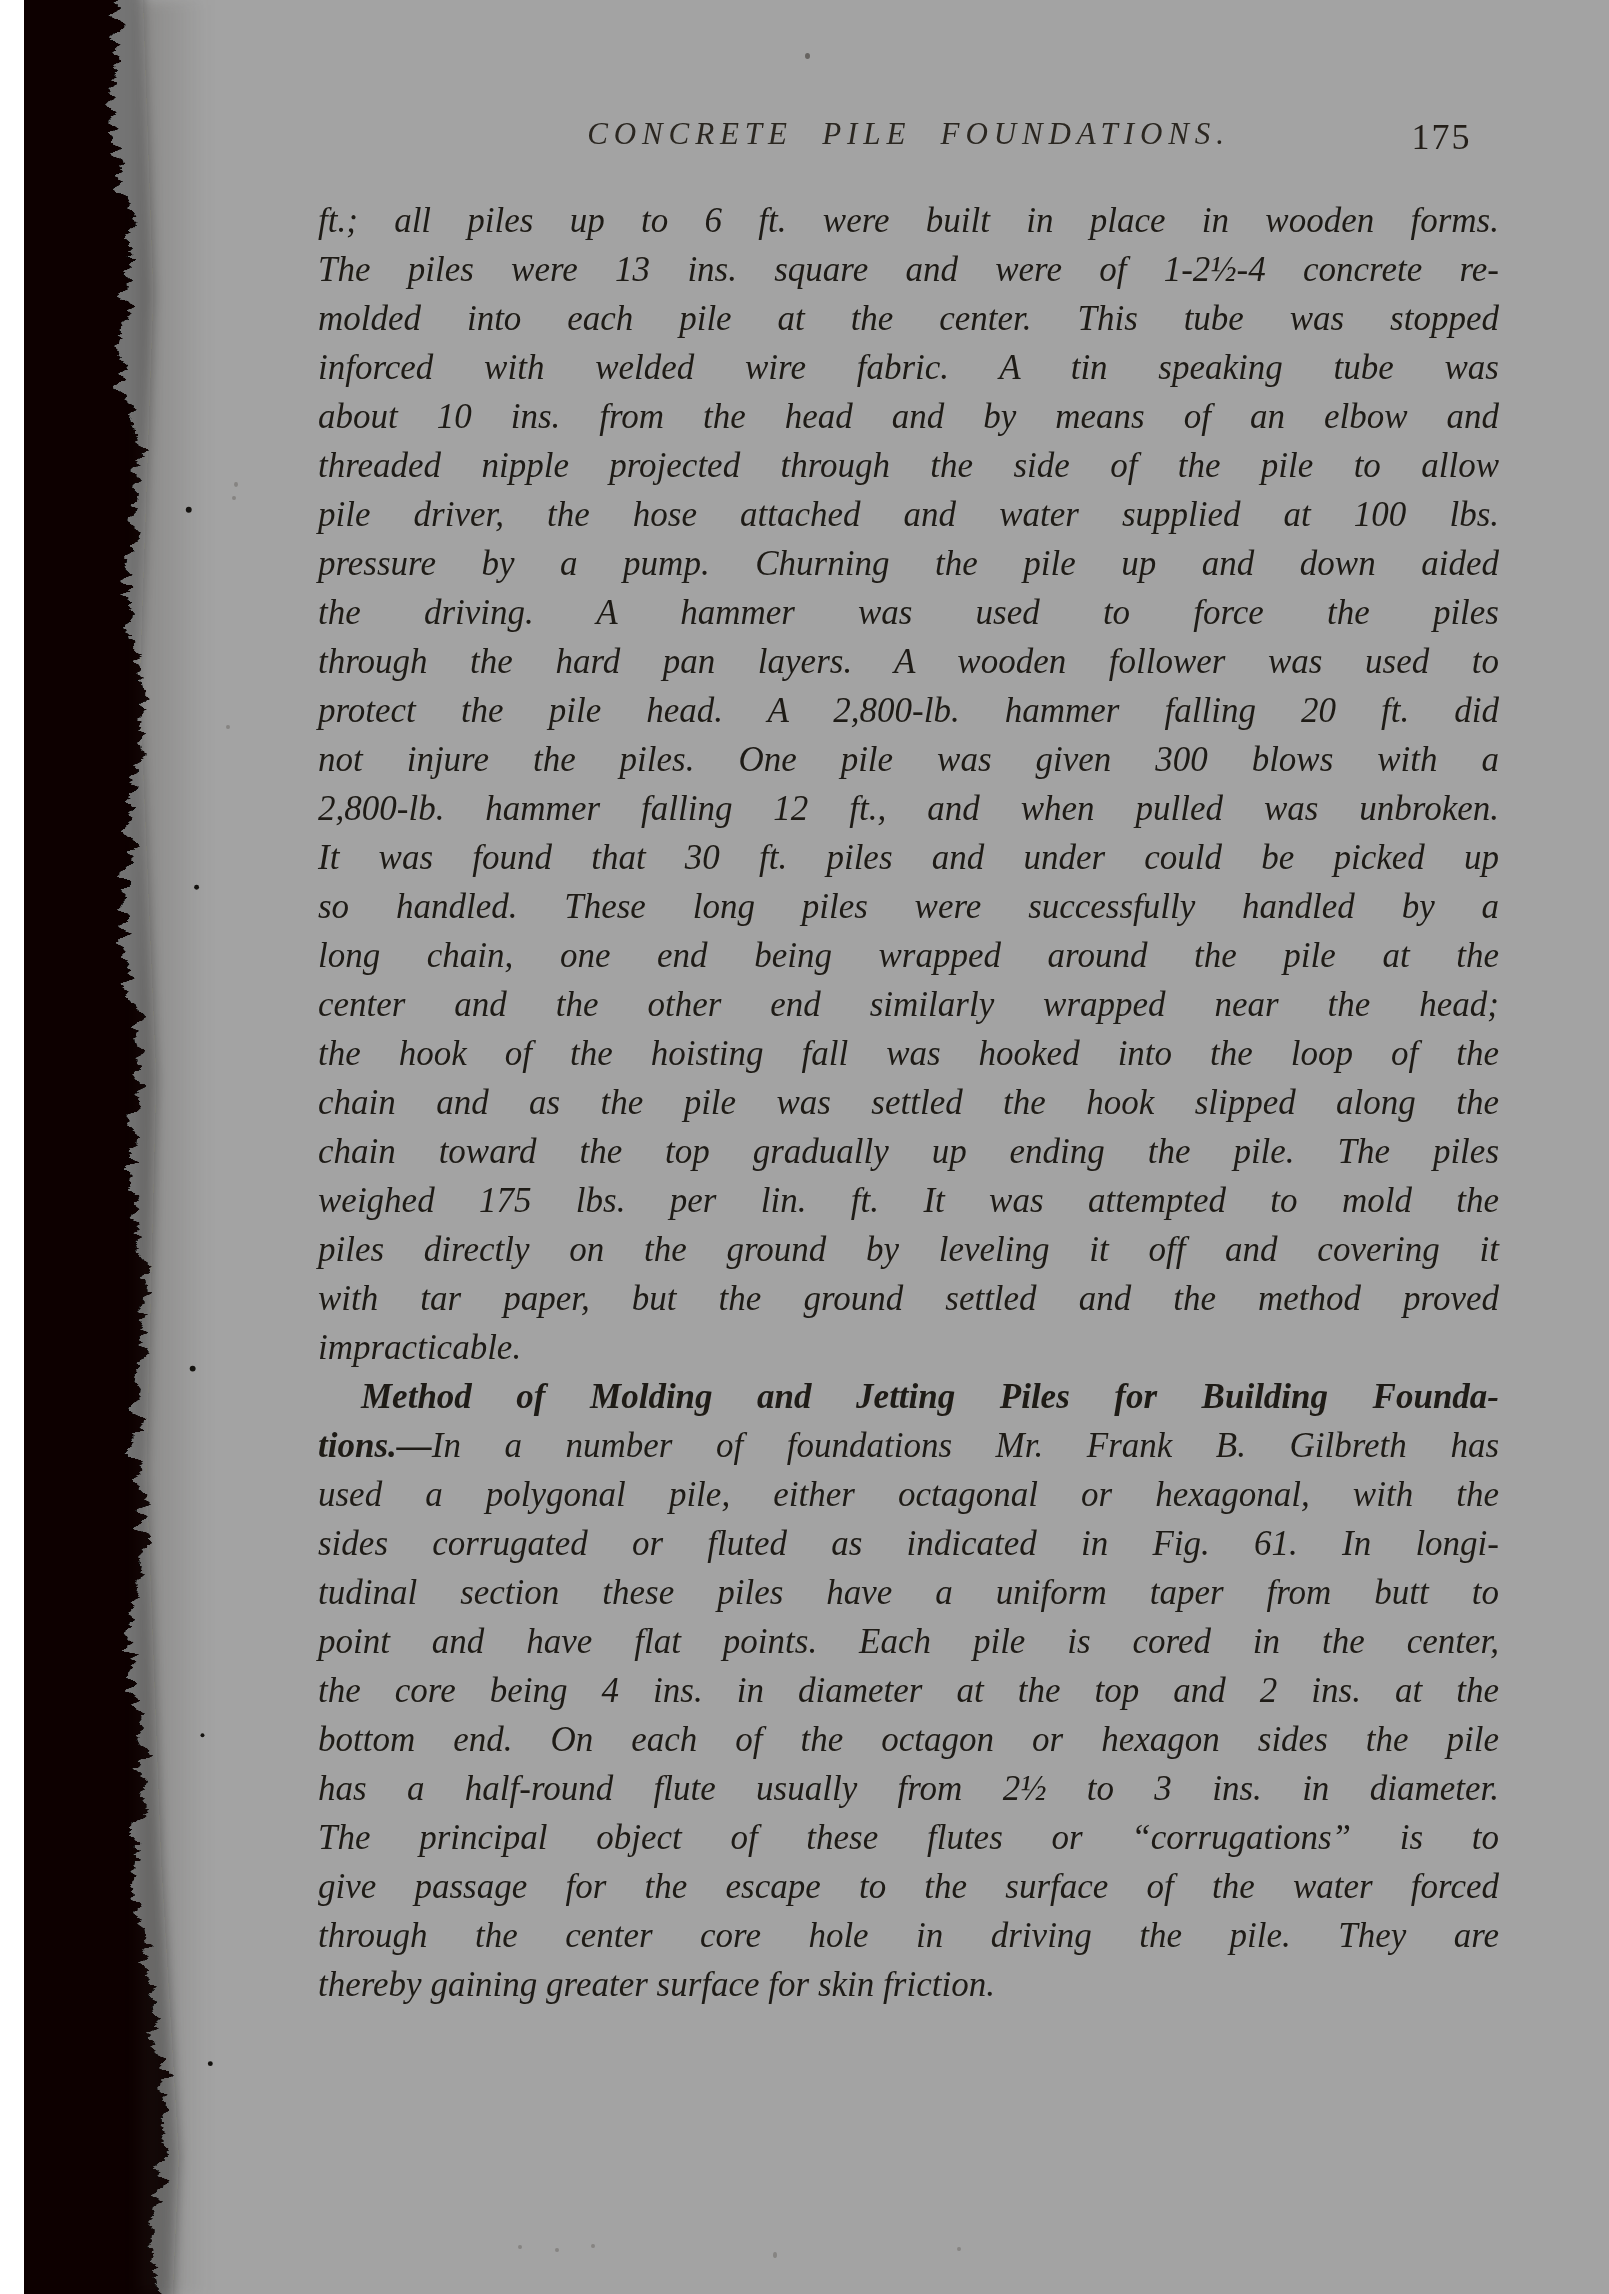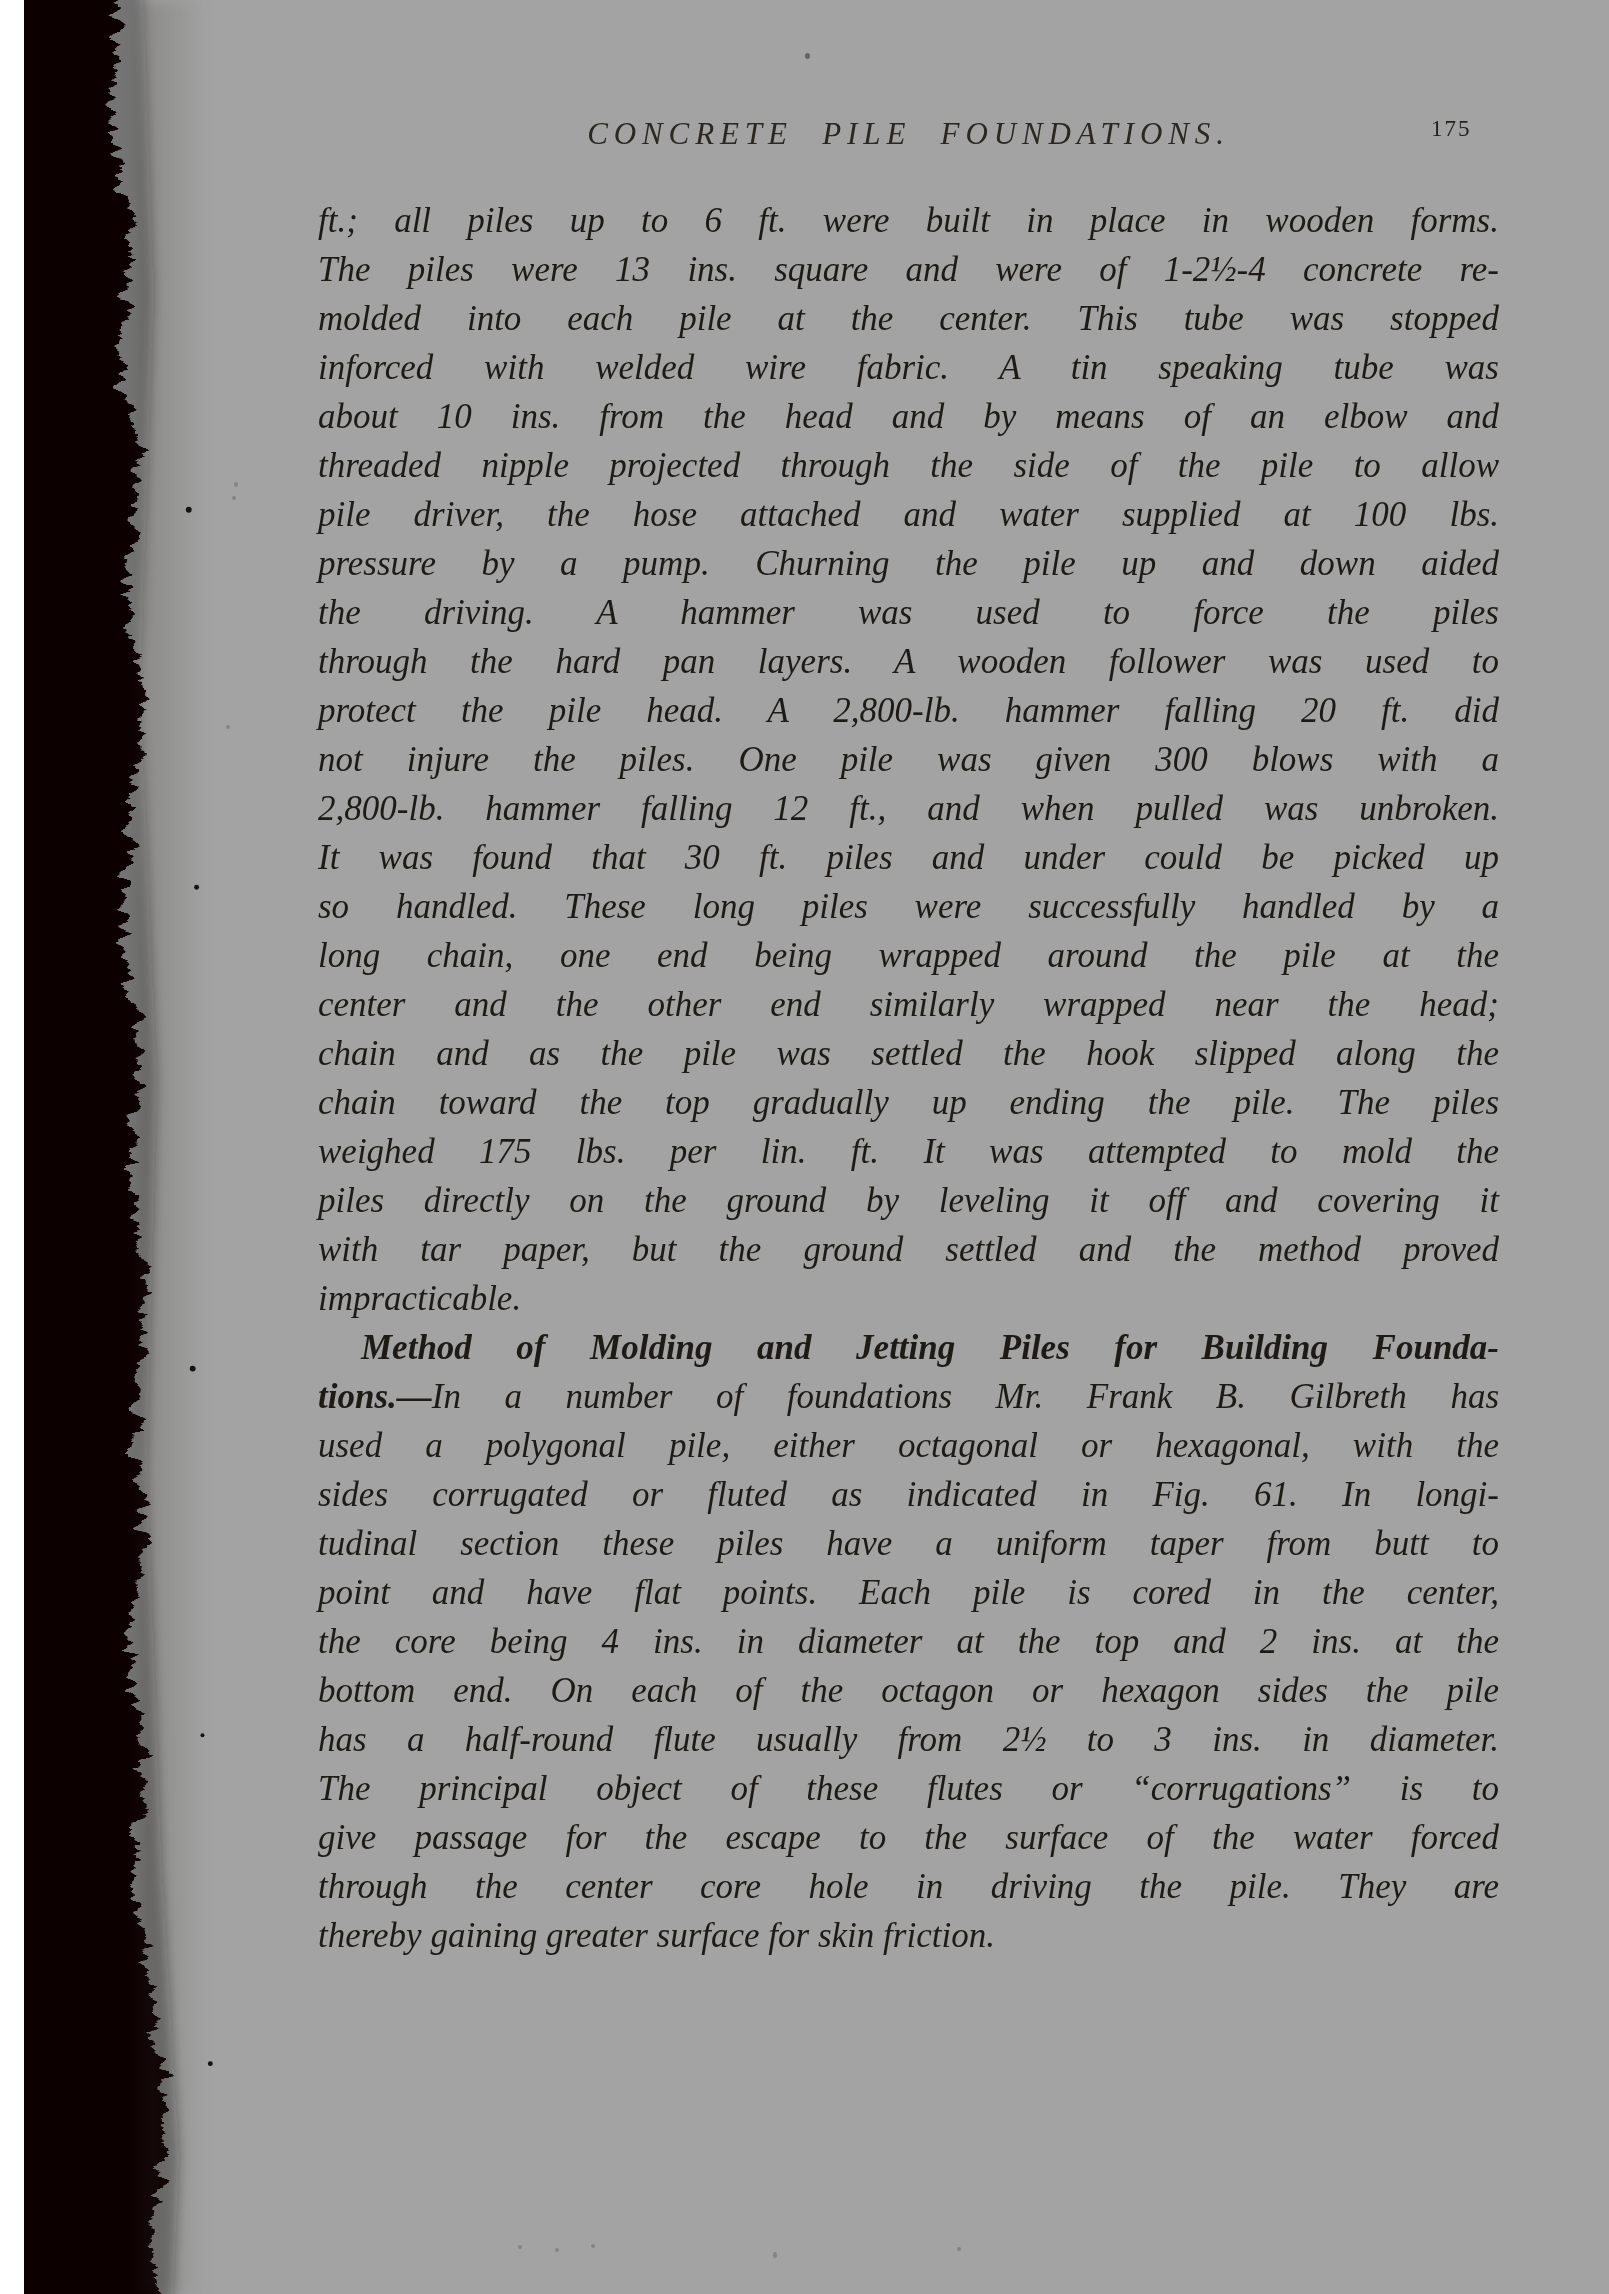--- a/index.html
+++ b/index.html
@@ -25,21 +25,21 @@
     position: absolute; left: 0; right: 0; top: 0;
     text-align: center;
     font-style: italic;
     font-size: 31px;
     letter-spacing: 5.9px;
     word-spacing: 15.7px;
     color: #2b2721;
   }
   .page-number {
     position: absolute; right: 27.4px; top: 0;
-    font-size: 23px;
+    font-size: 36px;
     letter-spacing: 2px;
     color: #241f19;
   }
   .text-block {
     position: absolute; left: 294px; top: 196px; width: 1181px;
     font-size: 35px;
     line-height: 49px;
   }
   .paragraph { margin: 0; font-style: italic; }
   .line { text-align: justify; text-align-last: justify; }
@@ -101,20 +101,21 @@
         <div class="line"><span class="seg">pressure by a pump. Churning the pile up and down aided</span></div>
         <div class="line"><span class="seg">the driving. A hammer was used to force the piles</span></div>
         <div class="line"><span class="seg">through the hard pan layers. A wooden follower was used to</span></div>
         <div class="line"><span class="seg">protect the pile head. A 2,800-lb. hammer falling 20 ft. did</span></div>
         <div class="line"><span class="seg">not injure the piles. One pile was given 300 blows with a</span></div>
         <div class="line"><span class="seg">2,800-lb. hammer falling 12 ft., and when pulled was unbroken.</span></div>
         <div class="line"><span class="seg">It was found that 30 ft. piles and under could be picked up</span></div>
         <div class="line"><span class="seg">so handled. These long piles were successfully handled by a</span></div>
         <div class="line"><span class="seg">long chain, one end being wrapped around the pile at the</span></div>
         <div class="line"><span class="seg">center and the other end similarly wrapped near the head;</span></div>
+        <div class="line"><span class="seg">the hook of the hoisting fall was hooked into the loop of the</span></div>
         <div class="line"><span class="seg">chain and as the pile was settled the hook slipped along the</span></div>
         <div class="line"><span class="seg">chain toward the top gradually up ending the pile. The piles</span></div>
         <div class="line"><span class="seg">weighed 175 lbs. per lin. ft. It was attempted to mold the</span></div>
         <div class="line"><span class="seg">piles directly on the ground by leveling it off and covering it</span></div>
         <div class="line"><span class="seg">with tar paper, but the ground settled and the method proved</span></div>
         <div class="line last"><span class="seg">impracticable.</span></div>
       </div>
       <div class="paragraph">
         <div class="line indent"><span class="seg bold">Method of Molding and Jetting Piles for Building Founda-</span></div>
         <div class="line"><span class="seg bold">tions.—</span><span class="seg">In a number of foundations Mr. Frank B. Gilbreth has</span></div>

